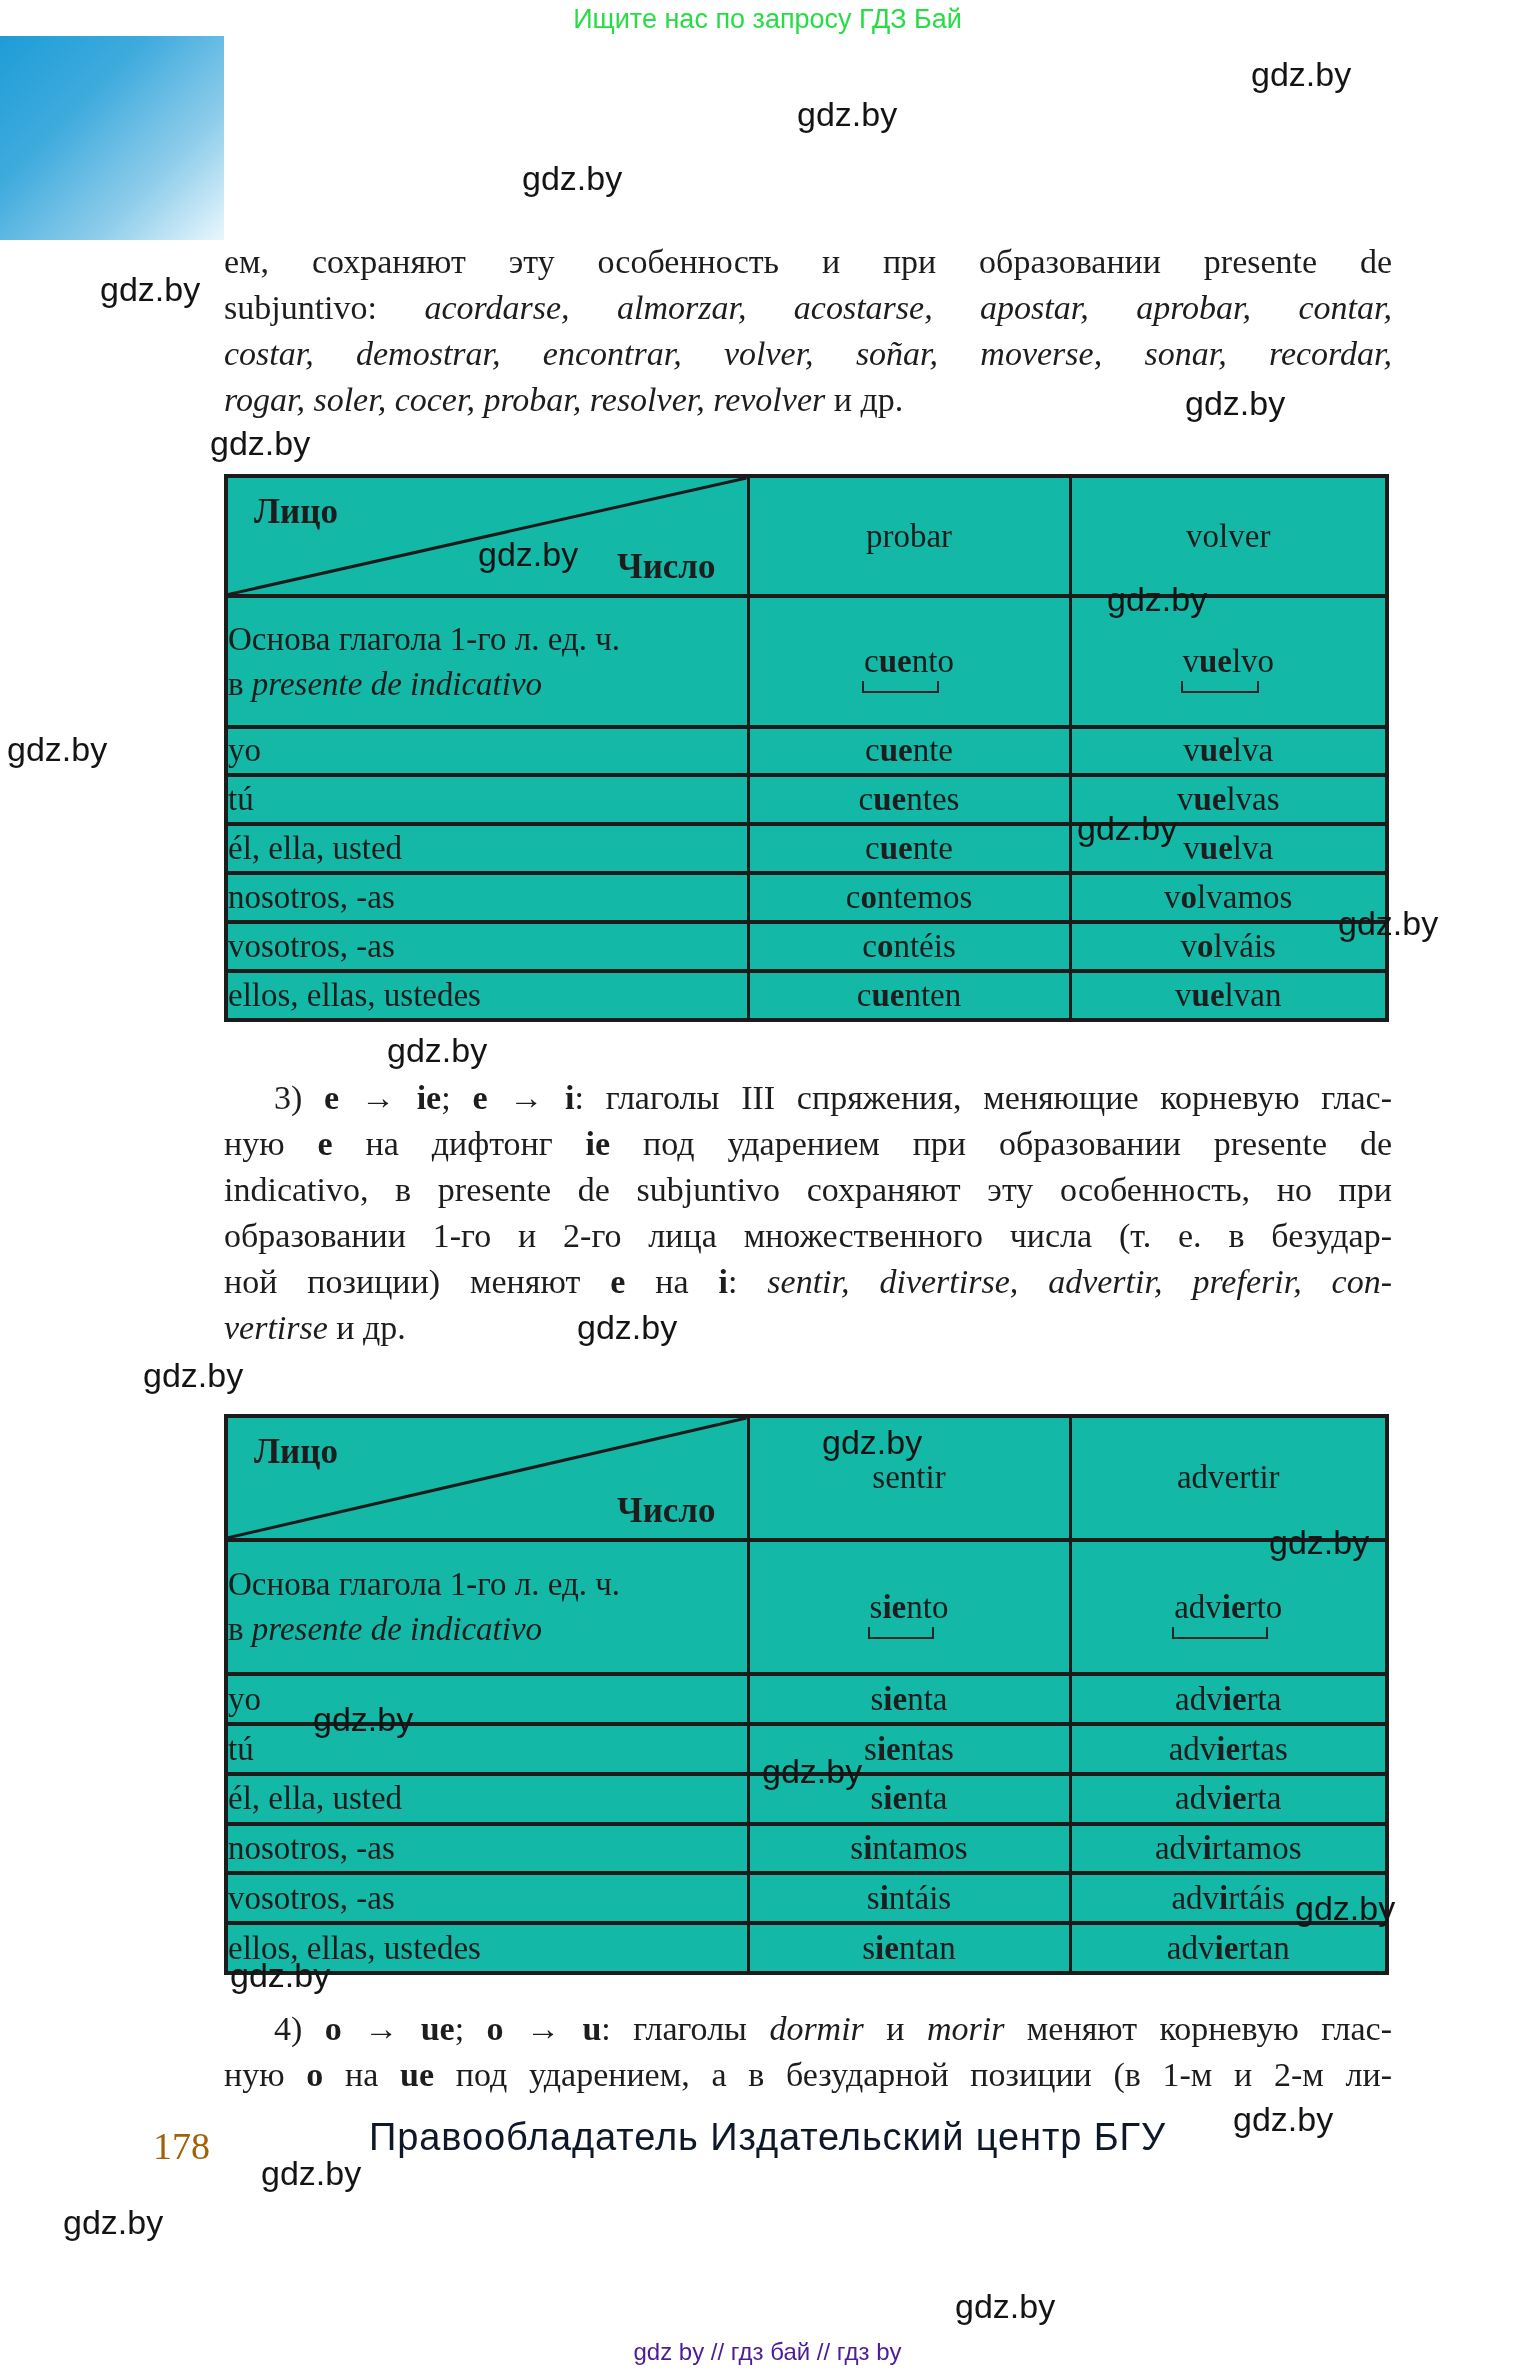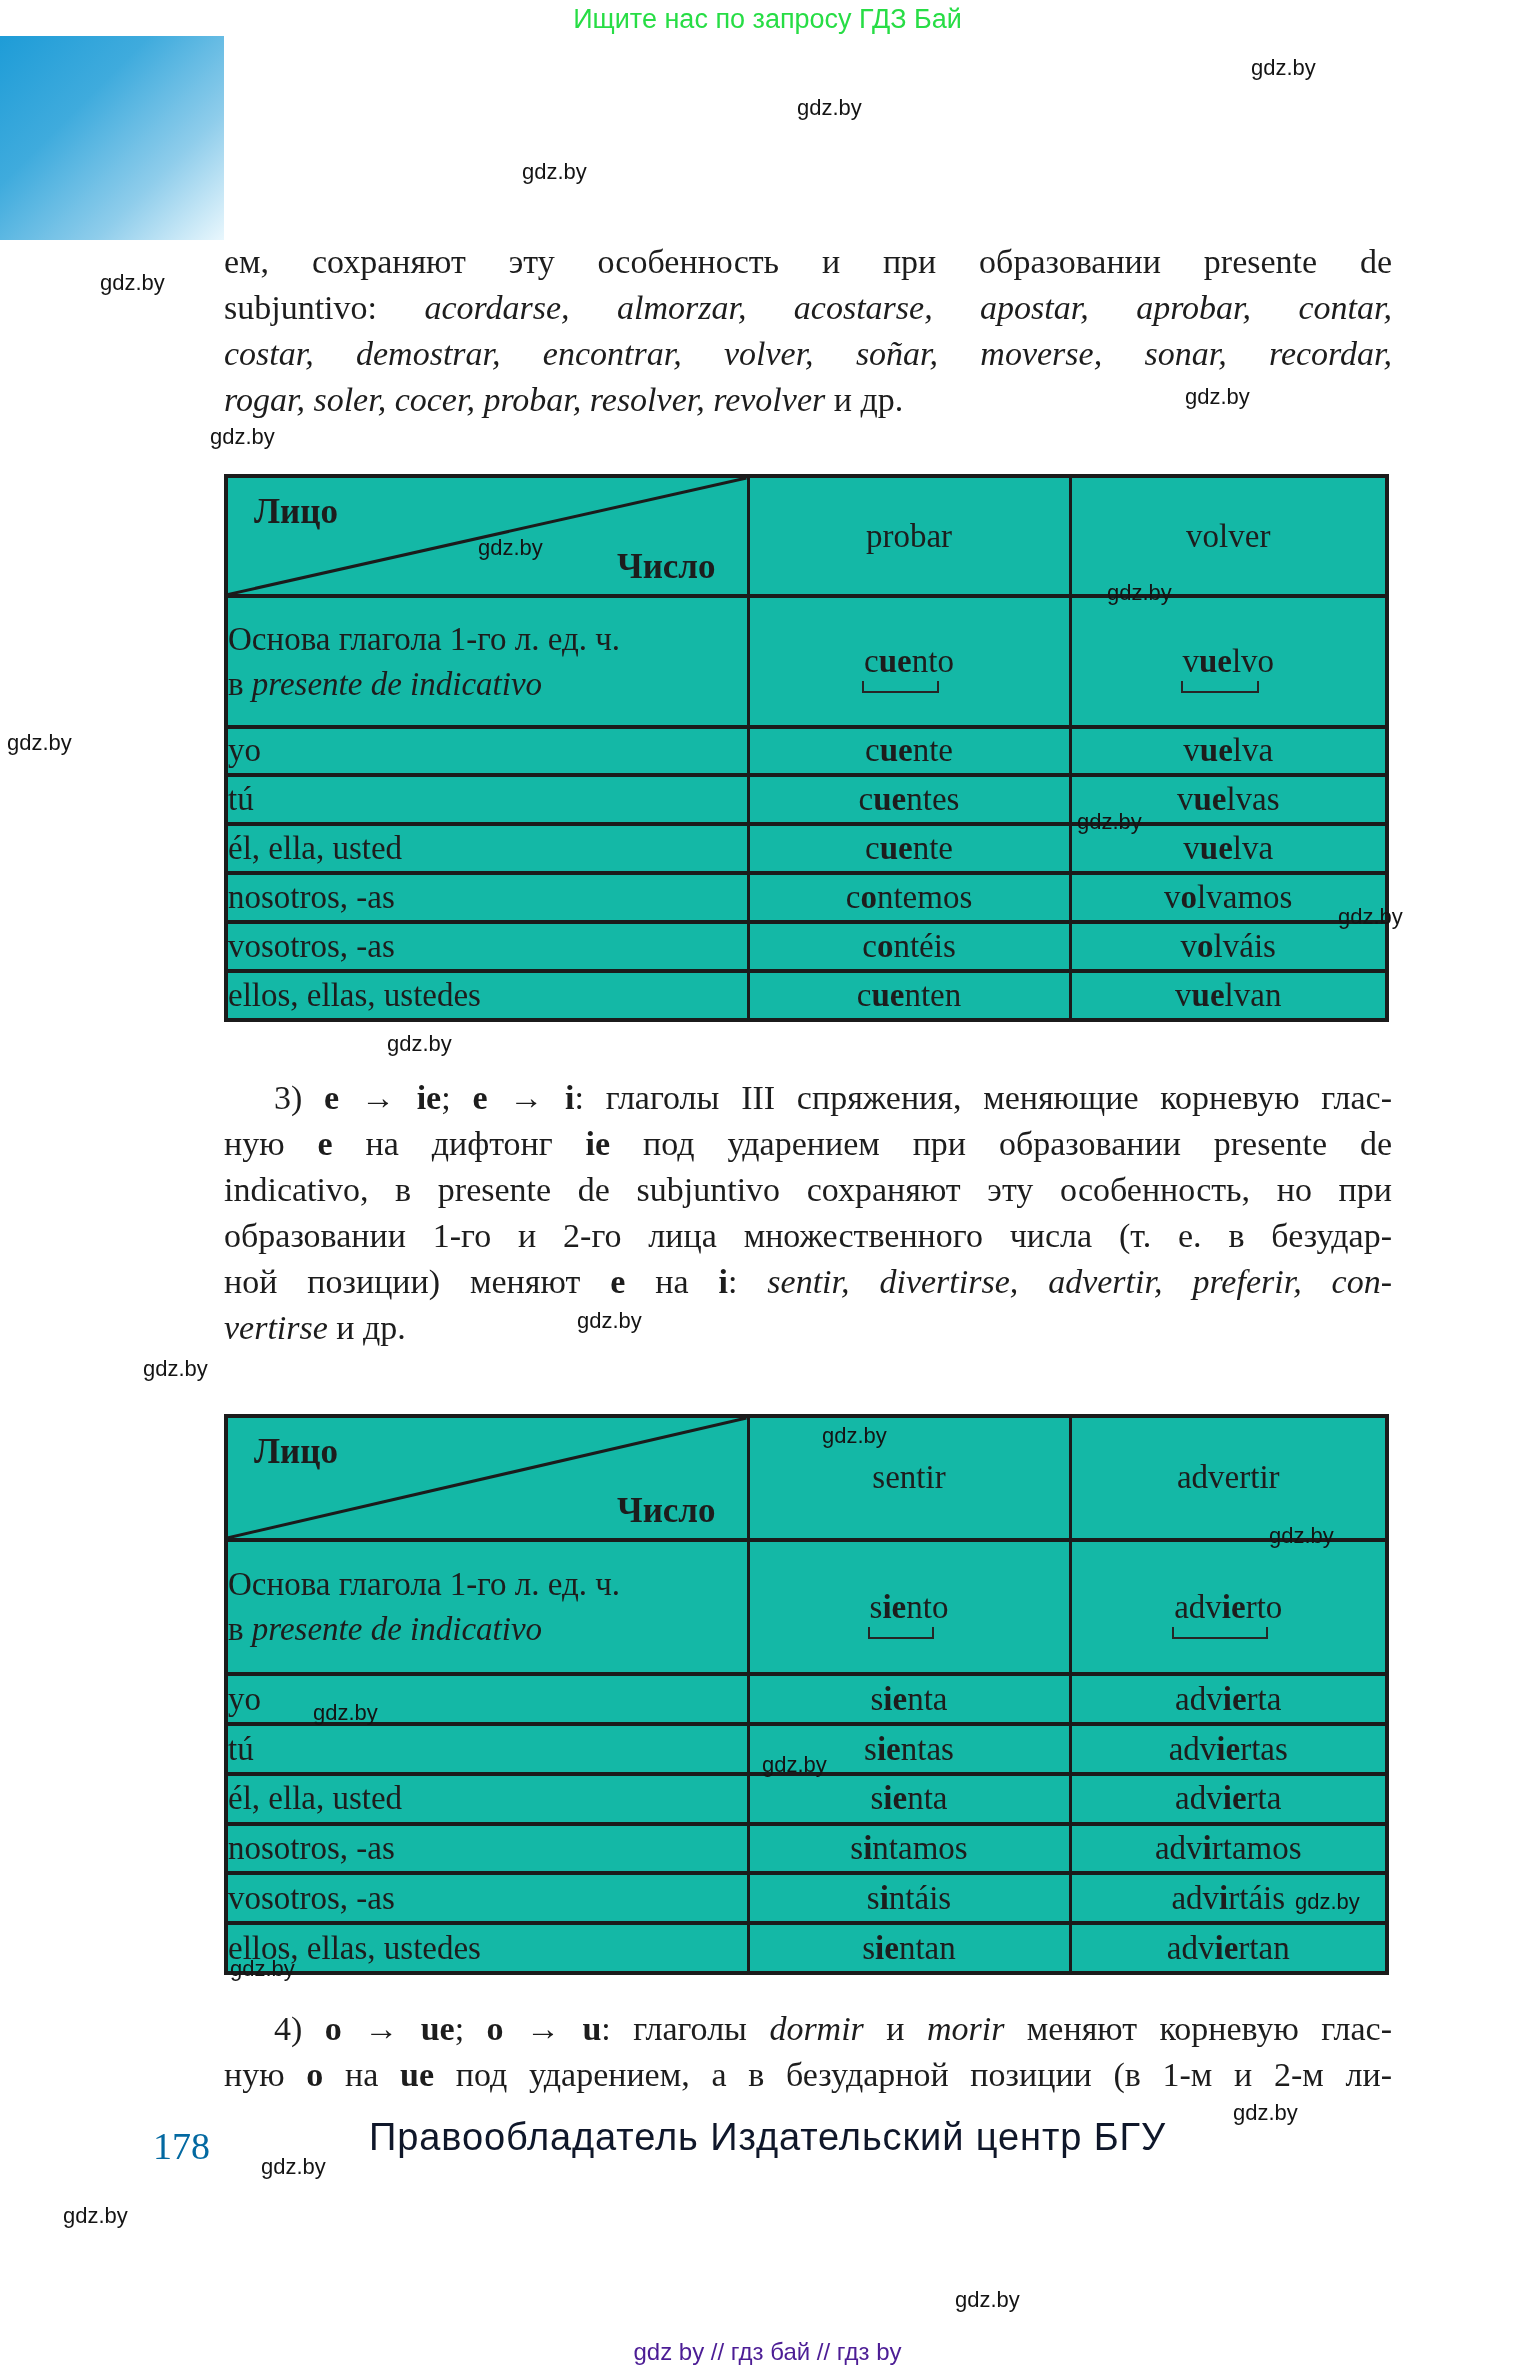--- a/index.html
+++ b/index.html
@@ -13,36 +13,36 @@
   }
   
   .blue-square{
     position:absolute;left:0;top:36px;width:224px;height:204px;
     background:linear-gradient(135deg,#1e9cd7 0%,#3fabdd 35%,#8fcdeb 70%,#e9f7fd 100%);
   }
   
   .wm{
     position:absolute;
     font-family:"Liberation Sans", sans-serif;
-    font-size:22px;line-height:1;color:#141414;
+    font-size:34px;line-height:1;color:#141414;
     white-space:nowrap;z-index:6;
   }
   .promo-top{
     position:absolute;left:0;right:0;top:3.5px;text-align:center;
     font-family:"Liberation Sans", sans-serif;
     font-size:27px;color:#27dd45;z-index:6;
   }
   .copyright{
     position:absolute;left:0;right:0;top:2116px;text-align:center;
     font-family:"Liberation Sans", sans-serif;
     font-size:38px;color:#0f172a;letter-spacing:0.9px;z-index:6;
   }
   .page-number{
     position:absolute;left:153px;top:2124px;
-    font-family:"Liberation Serif", serif;font-size:38px;color:#0369a1;z-index:6;
+    font-family:"Liberation Serif", serif;font-size:38px;color:#a16207;z-index:6;
   }
   .footer-links{
     position:absolute;left:0;right:0;top:2338px;text-align:center;
     font-family:"Liberation Sans", sans-serif;
     font-size:24px;color:#4c1d95;z-index:6;
   }
   
   .para{
     position:absolute;left:224px;width:1168px;
     font-size:34px;line-height:46px;

